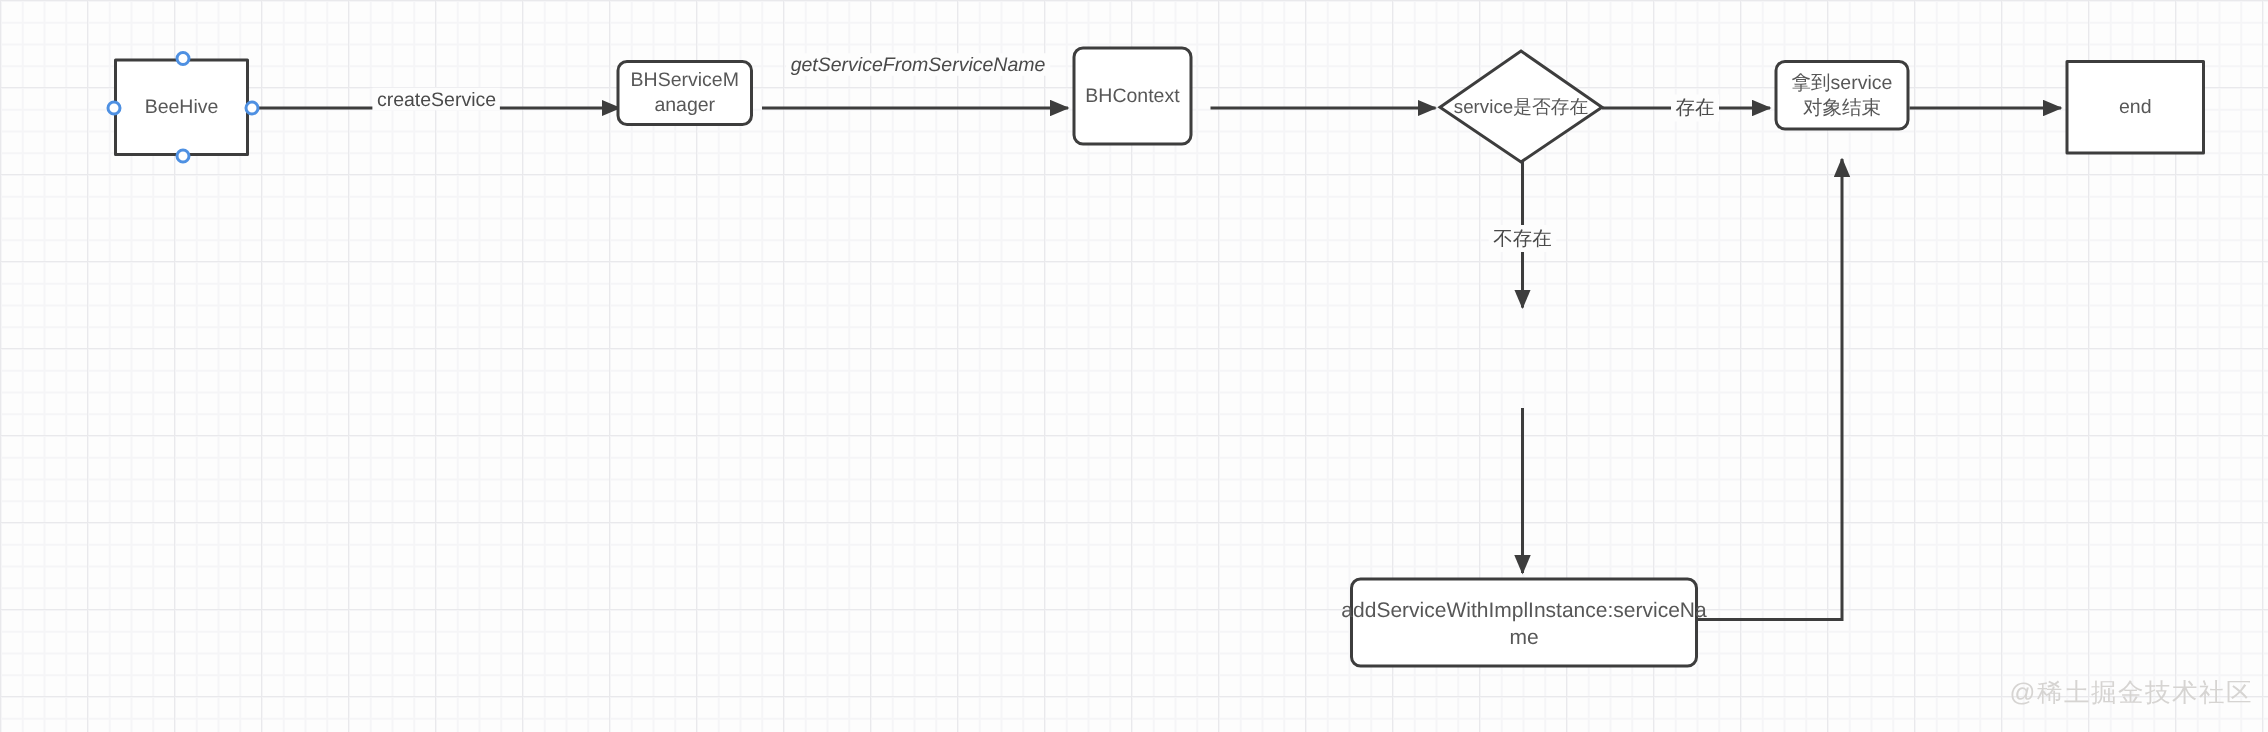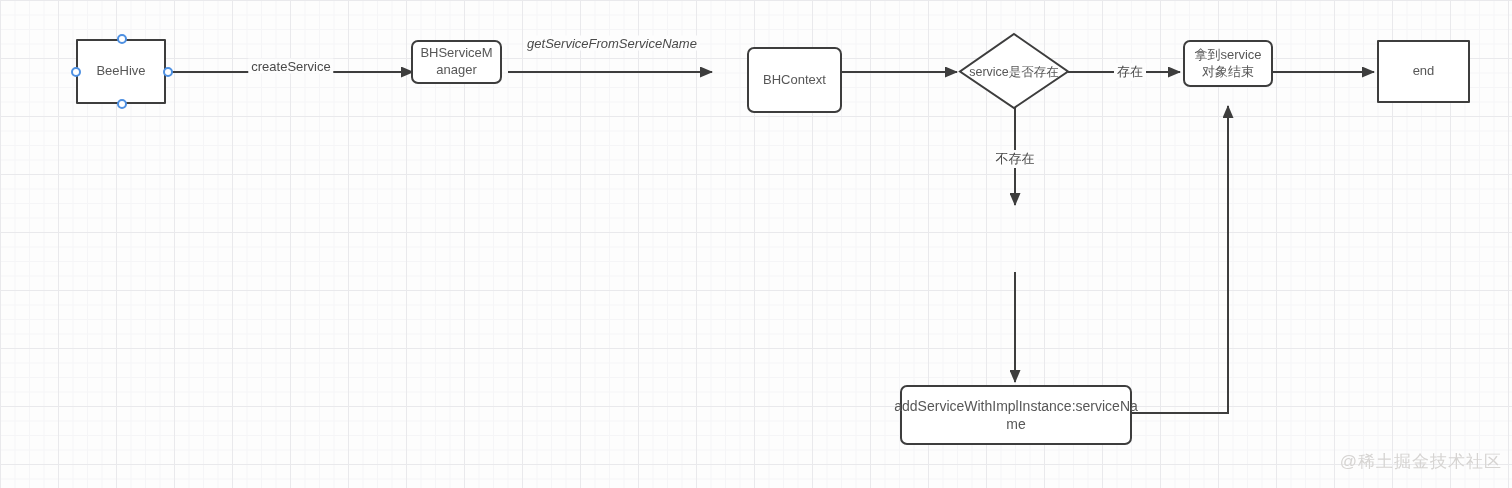--- a/index.html
+++ b/index.html
@@ -108,21 +108,21 @@
 
   <div class="node square" style="left:76px; top:39px; width:90px; height:65px;">
     <span class="node-label">BeeHive</span>
   </div>
 
   <div class="node rounded" style="left:411px; top:40px; width:91px; height:44px;">
     <span class="node-label">BHServiceM
 anager</span>
   </div>
 
-  <div class="node rounded" style="left:715px; top:47px; width:95px; height:66px;margin-left:32px;">
+  <div class="node rounded" style="left:715px; top:31px; width:80px; height:66px;">
     <span class="node-label">BHContext</span>
   </div>
 
   <div class="diamond-label" style="left:1014px; top:72px;">service是否存在</div>
 
   <div class="node rounded" style="left:1183px; top:40px; width:90px; height:47px;">
     <span class="node-label">拿到service
 对象结束</span>
   </div>
 

